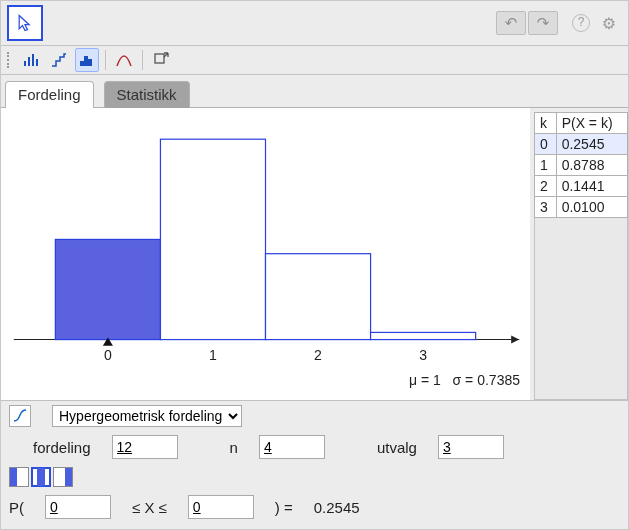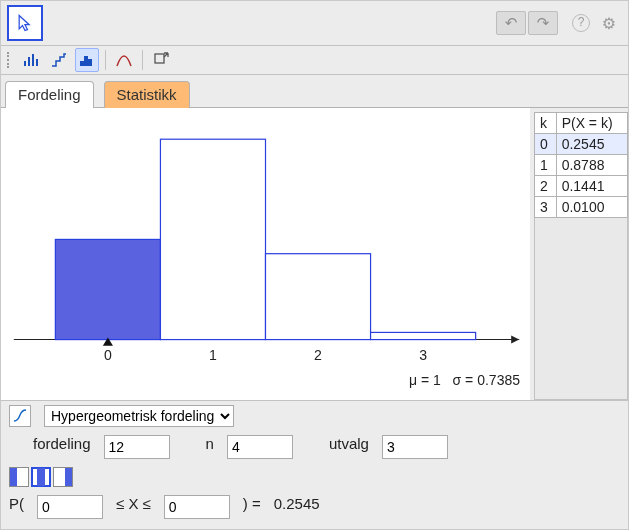--- a/index.html
+++ b/index.html
@@ -95,21 +95,21 @@
     padding-top:6px;
     padding-left:4px;
     background:#ececec;
     gap:8px;
   }
   .tab {
     padding: 4px 12px 5px;
     font-size: 15px;
     border:1px solid #b2b2b2;
     border-bottom:none;
-    background:#fdba74;
+    background:#a3a3a3;
     position:relative;
     border-top-left-radius:4px;
     border-top-right-radius:4px;
     margin-right:2px;
     color:#333;
   }
   .tab.active {
     background:#fff;
     z-index:2;
   }
@@ -153,40 +153,41 @@
   .data-table tr.hl td { background:#e5ecff; }
   .table-filler {
     flex:1; background:#e9e9e9; border:1px solid #c2c2c2; border-top:none;
   }
 
   .bottom-strip {
     background:#ececec;
     border-top:1px solid #c2c2c2;
   }
   .row {
-    display:flex; align-items:flex-start;
+    display:flex; align-items:center;
     padding:4px 8px;
-    gap:13px;
+    gap:21px;
     font-size:15px;
   }
   .icon-btn-sm {
     width:20px; height:20px; border:1px solid #a9a9a9;
     background:#fff;
     display:flex; align-items:center; justify-content:center;
   }
   select.dist {
     font-size:14px; height:22px;
     border:1px solid #a9a9a9; background:#fff;
     padding: 0 2px;
   }
   input.num {
     width:56px; height:20px;
     border:1px solid #a9a9a9;
     font-size:14px; padding:1px 4px;
     background:#fff;
+    text-decoration:underline;
   }
   .interval-icons {
     display:flex; gap:2px; padding:4px 8px;
   }
   .int-btn {
     width:18px; height:18px; border:1px solid #8a8a8a; background:#fff;
     display:flex;
   }
   .int-btn.sel { border-color:#2a4fe0; box-shadow: inset 0 0 0 1px #2a4fe0; }
   .int-btn span{height:100%;}

